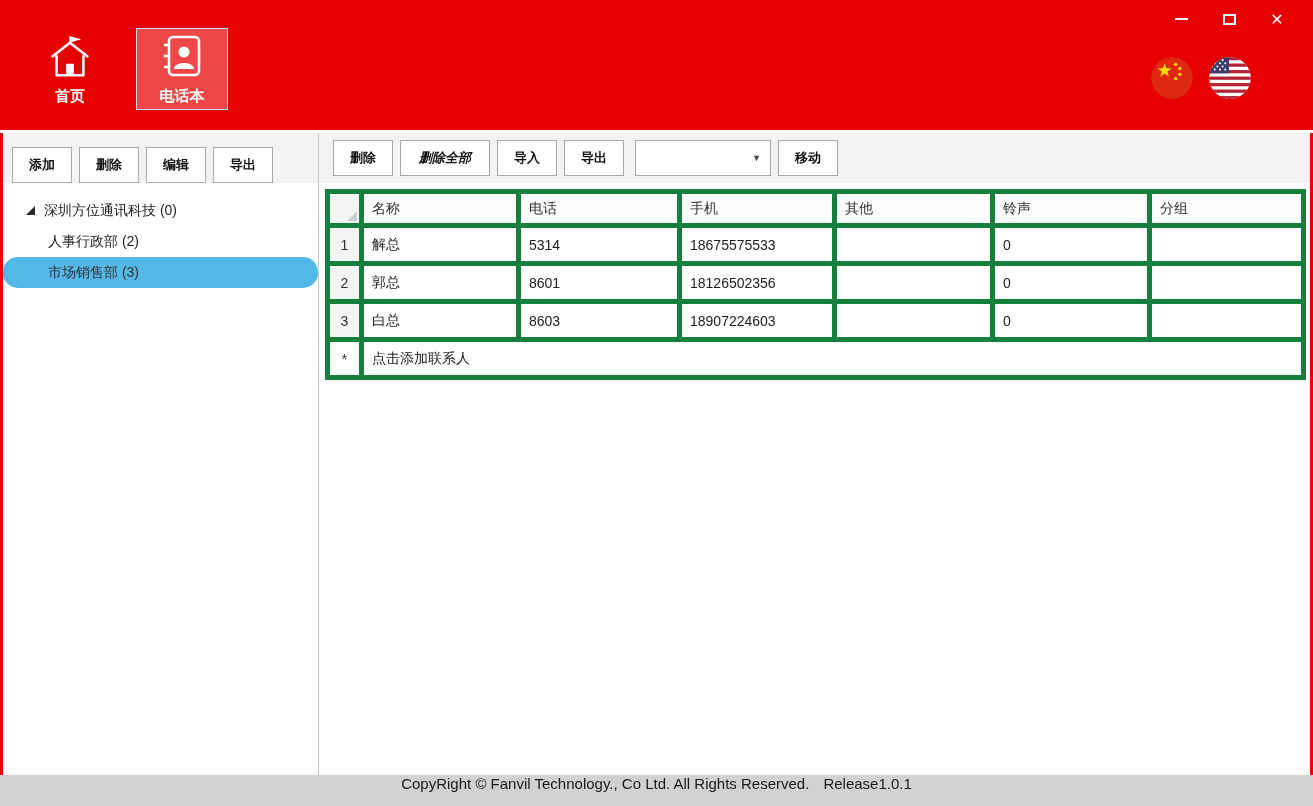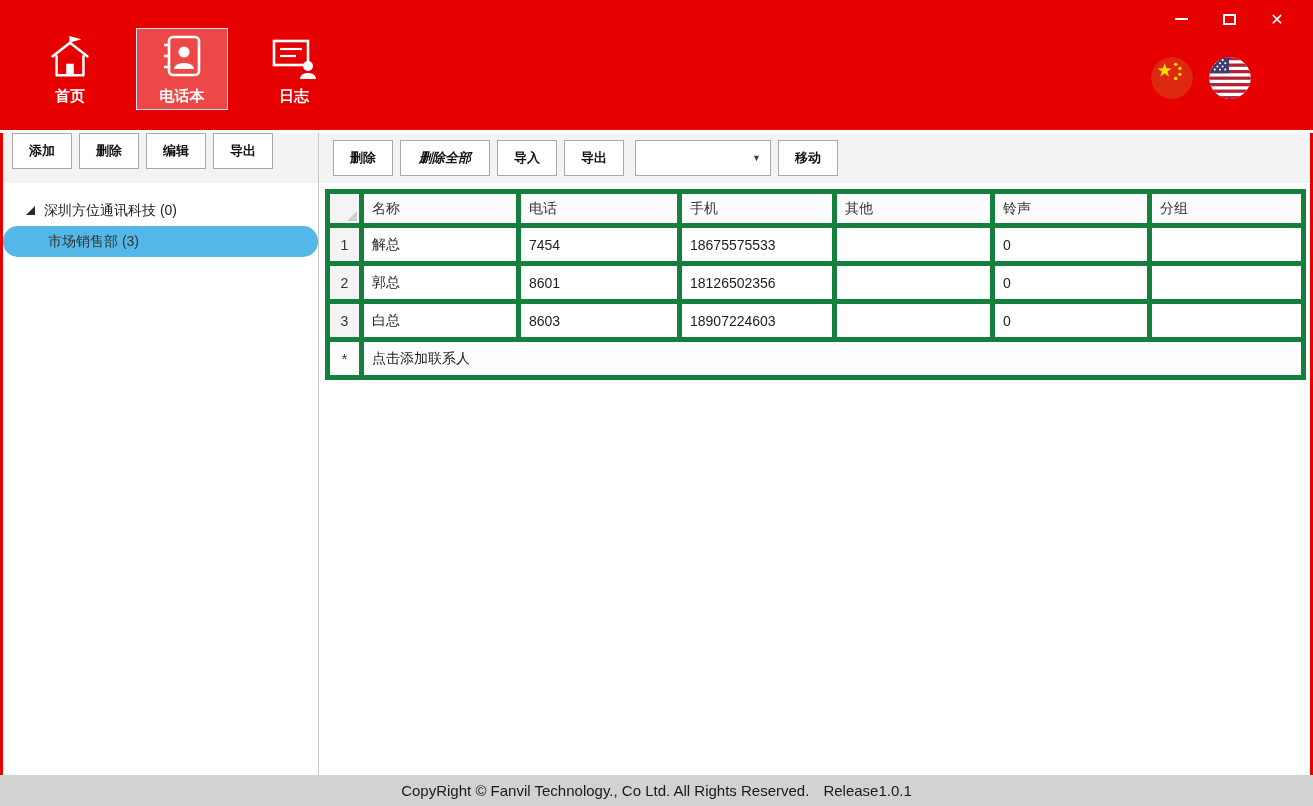--- a/index.html
+++ b/index.html
@@ -30,21 +30,21 @@
   .flag { width:42px; height:42px; border-radius:50%; overflow:hidden; cursor:pointer; }
 
   
   .content {
     position:absolute; top:133px; left:0; right:0; bottom:31px;
     border-left:3px solid #e60000; border-right:3px solid #e60000;
     display:flex; background:#fff;
   }
 
   .left-panel { width:315px; flex:none; border-right:1px solid #c9c9c9; display:flex; flex-direction:column; }
-  .panel-toolbar { height:50px; flex:none; background:#f3f3f3; display:flex; align-items:flex-start; padding:0 9px; gap:7px; }
+  .panel-toolbar { height:50px; flex:none; background:#f3f3f3; display:flex; align-items:flex-end; padding:0 9px; gap:7px; }
   .tbtn {
     height:36px; min-width:60px; padding:0 12px; box-sizing:border-box;
     background:#ffffff; border:1px solid #a8a8a8; font-weight:bold; font-size:13px;
     font-family:inherit; color:#111; cursor:pointer; display:flex; align-items:center; justify-content:center;
   }
   .tbtn-wide { min-width:90px;font-style:italic; }
 
   .tree { padding-top:12px; font-size:14px; color:#222; }
   .tree-row { height:31px; display:flex; align-items:center; cursor:pointer; white-space:nowrap; }
   .tree-root { padding-left:8px; gap:9px;margin-left:15px; }
@@ -72,21 +72,21 @@
   .grid .corner { background:#f4f4f4; position:relative; padding:0; }
   .grid .corner::after {
     content:""; position:absolute; right:2px; bottom:2px;
     border-left:10px solid transparent; border-bottom:10px solid #cfcfcf;
   }
   .grid .newrow td { background:#fdfdfd; }
 
   
   .footer {
     position:absolute; left:0; right:0; bottom:0; height:31px; background:#d2d2d2;
-    display:flex; align-items:center; justify-content:center; gap:14px;
+    display:flex; justify-content:center; gap:14px;
     font-size:15px; color:#1a1a1a;
   }
 </style>
 </head>
 <body>
 
 <div class="window">
 
   <div class="header">
     <div class="tabs">
@@ -112,32 +112,20 @@
             <line x1="5" y1="12" x2="11" y2="12" stroke="#ffffff" stroke-width="2.6"></line>
             <line x1="5" y1="23" x2="11" y2="23" stroke="#ffffff" stroke-width="2.6"></line>
             <line x1="5" y1="34" x2="11" y2="34" stroke="#ffffff" stroke-width="2.6"></line>
             <circle cx="25" cy="19" r="5.5" fill="#ffffff"></circle>
             <path d="M15 36 c0-8 20-8 20 0 z" fill="#ffffff"></path>
           </svg>
         </span>
         <span class="tab-label">电话本</span>
       </div>
 
-      <div class="tab">
-        <span class="tab-icon">
-          <svg width="48" height="46" viewBox="0 0 48 46">
-            <rect x="4" y="6" width="34" height="24" fill="none" stroke="#ffffff" stroke-width="2.6"></rect>
-            <line x1="10" y1="14" x2="32" y2="14" stroke="#ffffff" stroke-width="2.2"></line>
-            <line x1="10" y1="21" x2="26" y2="21" stroke="#ffffff" stroke-width="2.2"></line>
-            <circle cx="38" cy="31" r="5" fill="#ffffff"></circle>
-            <path d="M30 44 c0-8 16-8 16 0 z" fill="#ffffff"></path>
-          </svg>
-        </span>
-        <span class="tab-label">日志</span>
-      </div>
 
     </div>
 
     <div class="win-controls">
       <div class="win-btn">
         <span class="min-glyph"></span>
       </div>
       <div class="win-btn">
         <span class="max-glyph"></span>
       </div>
@@ -204,20 +192,23 @@
 
       <div class="tree">
         <div class="tree-row tree-root">
           <span class="expander">
             <svg width="9" height="9" viewBox="0 0 9 9">
                 <polygon points="9,0 9,9 0,9" fill="#2b2b2b"></polygon>
               </svg>
           </span>
           <span>深圳方位通讯科技 (0)</span>
         </div>
+        <div class="tree-row tree-child">
+          <span>人事行政部 (2)</span>
+        </div>
         <div class="tree-row tree-child selected">
           <span>市场销售部 (3)</span>
         </div>
       </div>
     </div>
 
     <div class="right-panel">
       <div class="rp-toolbar">
         <button class="tbtn">删除</button>
         <button class="tbtn tbtn-wide">删除全部</button>
@@ -249,21 +240,21 @@
               <th>手机</th>
               <th>其他</th>
               <th>铃声</th>
               <th>分组</th>
             </tr>
           </thead>
           <tbody>
             <tr>
               <td class="row-num">1</td>
               <td>解总</td>
-              <td>7454</td>
+              <td>5314</td>
               <td>18675575533</td>
               <td></td>
               <td>0</td>
               <td></td>
             </tr>
             <tr>
               <td class="row-num">2</td>
               <td>郭总</td>
               <td>8601</td>
               <td>18126502356</td>

